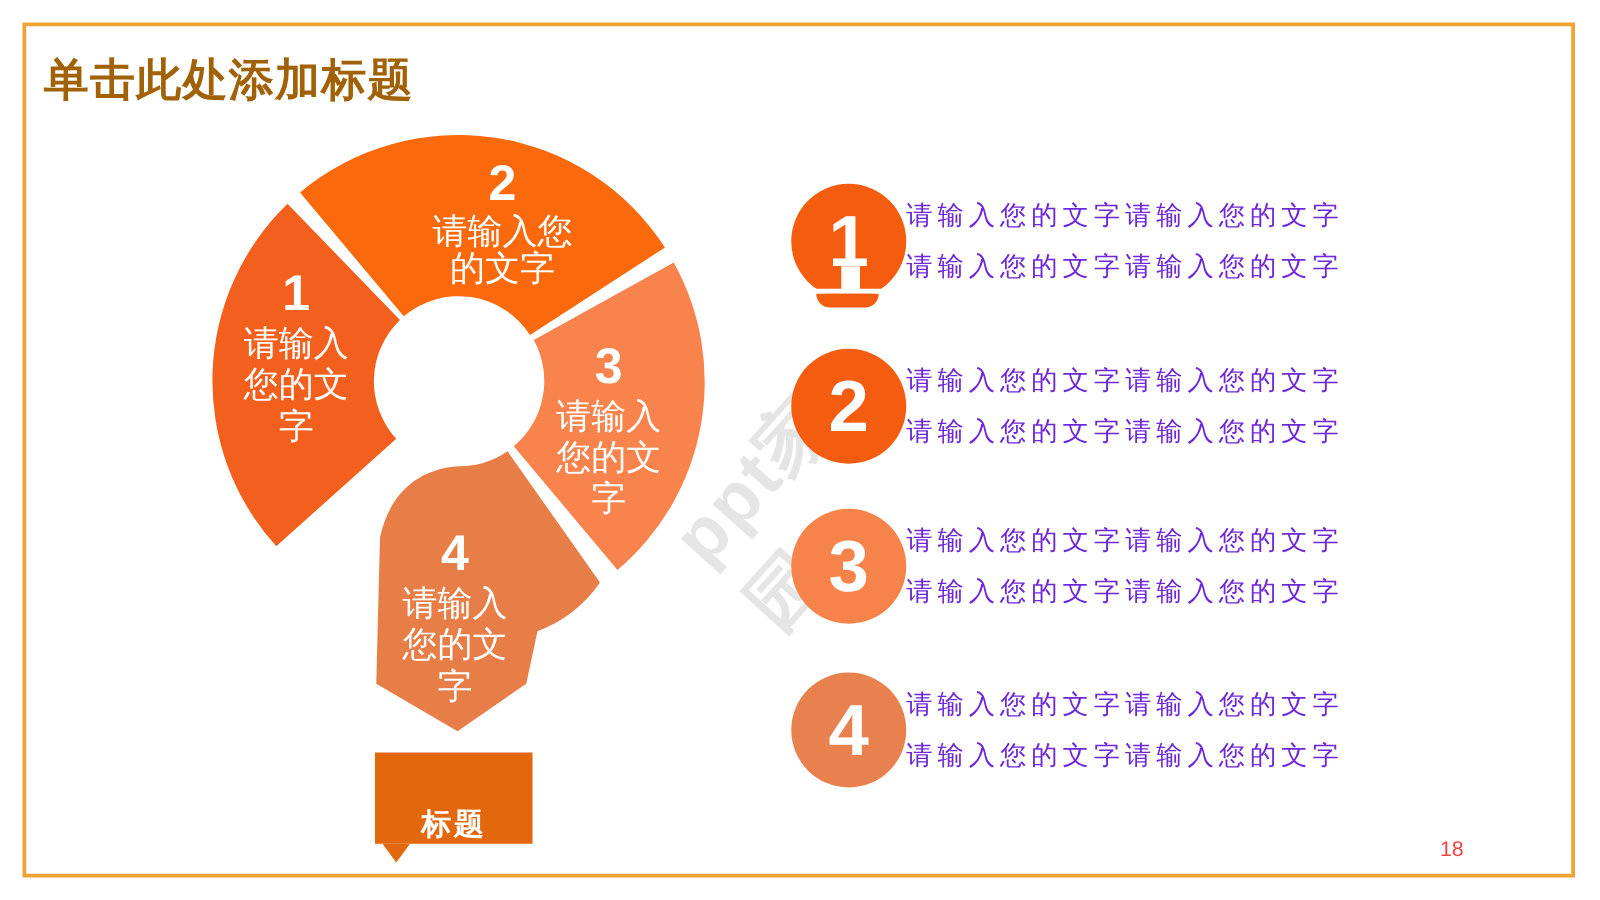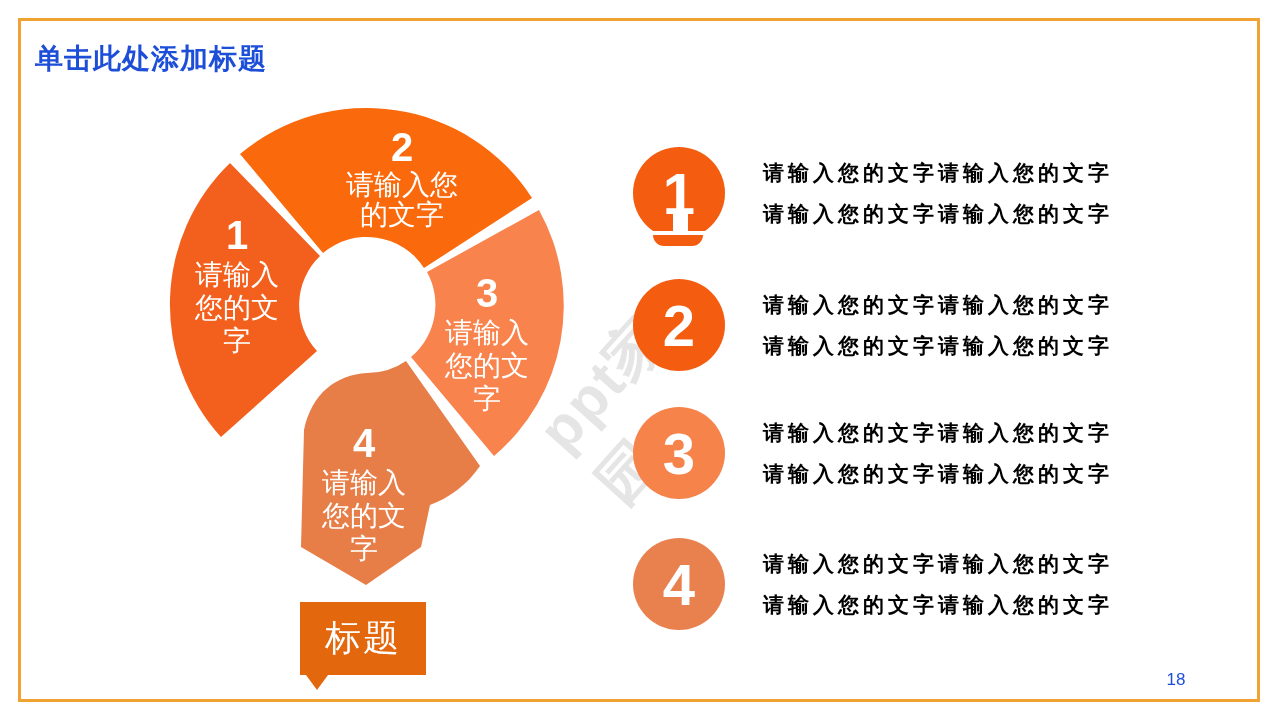--- a/index.html
+++ b/index.html
@@ -1,51 +1,51 @@
 <!DOCTYPE html>
 <html><head>
 <meta charset="utf-8">
 <style>
   html,body{margin:0;padding:0;background:#fff;}
   .slide{position:relative;width:1280px;height:720px;background:#ffffff;overflow:hidden;
          font-family:"Liberation Sans","DejaVu Sans",sans-serif;}
   .frame{position:absolute;left:18px;top:18px;right:20px;bottom:18px;
          border:3px solid #F0A232;pointer-events:none;}
-  .page-title{position:absolute;left:35px;top:40px;font-size:28px;font-weight:bold;
-              color:#1d4ed8;letter-spacing:1px;}
+  .page-title{position:absolute;left:35px;top:40px;font-size:36px;font-weight:bold;
+              color:#a16207;letter-spacing:1px;}
   .qmark-svg{position:absolute;left:140px;top:85px;}
   .seg-label{position:absolute;transform:translateX(-50%);text-align:center;color:#ffffff;}
   .seg-num{font-size:40px;font-weight:bold;line-height:46px;}
   .seg-text{font-size:28px;line-height:33px;}
   .seg-text.tight{line-height:30px;}
   .title-tag{position:absolute;left:300px;top:602px;width:126px;height:73px;background:#E2670D;
-             color:#fff;display:flex;align-items:center;justify-content:center;
-             font-size:36px;font-weight:normal;letter-spacing:2px;}
+             color:#fff;display:flex;align-items:flex-end;justify-content:center;
+             font-size:24px;font-weight:bold;letter-spacing:2px;}
   .title-tag .tail{position:absolute;left:6px;top:73px;width:0;height:0;
              border-left:11px solid transparent;border-right:11px solid transparent;
              border-top:15px solid #E2670D;}
   .row{position:absolute;left:633px;display:flex;align-items:center;}
   .badge{width:92px;height:92px;border-radius:50%;color:#fff;font-size:58px;font-weight:bold;
          display:flex;align-items:center;justify-content:center;position:relative;flex:0 0 auto;}
   .badge.c1{background:#F45C10;}
   .badge.c2{background:#F45C10;}
   .badge.c3{background:#F6834A;}
   .badge.c4{background:#E8814E;}
   .badge .notch{position:absolute;left:40px;top:66px;width:15px;height:19px;background:#fff;}
   .badge .cut{position:absolute;left:-1px;top:84px;width:94px;height:4px;background:#fff;}
   .badge .bump{position:absolute;left:20px;top:88px;width:50px;height:11px;background:#F45C10;
                border-radius:0 0 24px 24px;}
-  .row-text{margin-left:38px;color:#000000;font-size:21px;line-height:41px;
-            letter-spacing:4px;white-space:nowrap;font-weight:bold;}
+  .row-text{color:#6d28d9;font-size:21px;line-height:41px;
+            letter-spacing:4px;white-space:nowrap;}
   .watermark{position:absolute;left:545px;top:295px;width:210px;height:190px;
              display:flex;align-items:center;justify-content:center;
              transform:rotate(-48deg);font-size:58px;font-weight:bold;
              color:rgba(175,175,175,0.32);letter-spacing:2px;pointer-events:none;}
-  .page-num{position:absolute;left:1152px;top:670px;width:48px;text-align:center;
-            font-size:17px;color:#1d4ed8;}
+  .page-num{position:absolute;left:1152px;top:670px;width:48px;text-align:left;
+            font-size:17px;color:#ef4444;}
 </style>
 </head>
 <body>
 
 <div class="slide">
 
   <div class="frame"></div>
 
   <div class="page-title">单击此处添加标题</div>
 

